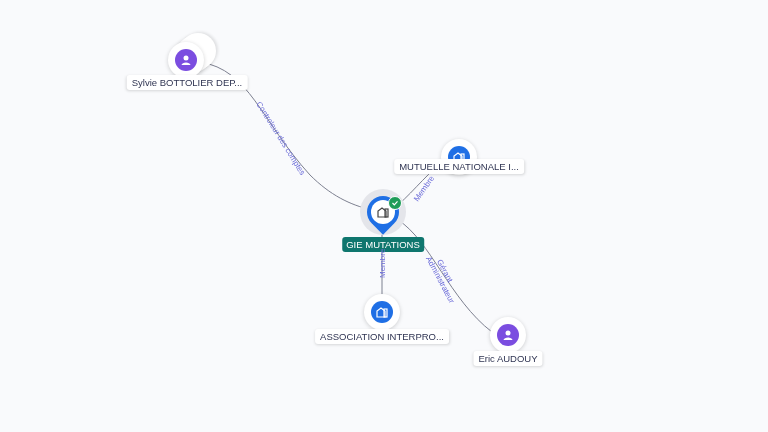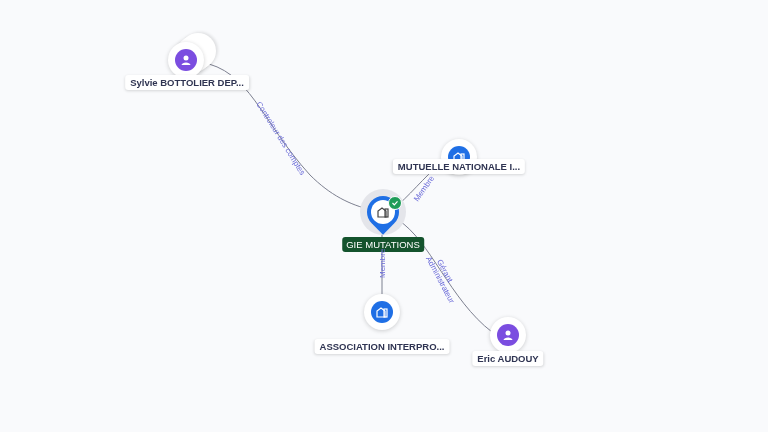--- a/index.html
+++ b/index.html
@@ -1,23 +1,23 @@
 <!DOCTYPE html>
 <html><head>
 <meta charset="utf-8">
 <style>
   html,body{margin:0;padding:0;}
   body{width:768px;height:432px;background:#f9fafc;position:relative;overflow:hidden;font-family:"Liberation Sans",sans-serif;}
   svg.edges{position:absolute;left:0;top:0;}
   .node{position:absolute;}
   .circle{position:absolute;width:36px;height:36px;border-radius:50%;background:#fff;box-shadow:0 1px 4px rgba(0,0,0,0.18);display:flex;align-items:center;justify-content:center;}
   .inner{width:22px;height:22px;border-radius:50%;display:flex;align-items:center;justify-content:center;}
-  .label{position:absolute;white-space:nowrap;font-size:9.5px;color:#2f3452;background:#fff;padding:2px 5px;border-radius:3px;box-shadow:0 1px 3px rgba(0,0,0,0.15);transform:translateX(-50%);font-weight:bold;}
+  .label{position:absolute;white-space:nowrap;font-size:9.5px;color:#2f3452;background:#fff;padding:2px 5px;border-radius:3px;box-shadow:0 1px 3px rgba(0,0,0,0.15);transform:translateX(-50%);}
   .edge-label{position:absolute;font-size:8px;color:#6a6ad8;white-space:nowrap;transform-origin:left top;}
-  .main-label{position:absolute;white-space:nowrap;font-size:9.5px;color:#fff;background:#14532d;padding:2px 4px;border-radius:3px;transform:translateX(-50%);text-align:right;}
+  .main-label{position:absolute;white-space:nowrap;font-size:9.5px;color:#fff;background:#0f766e;padding:2px 4px;border-radius:3px;transform:translateX(-50%);text-align:right;}
 </style>
 </head>
 <body>
 
 <svg class="edges" width="768" height="432">
   <path d="M200 62 C 250 70, 260 120, 310 175 C 330 195, 350 205, 372 210" stroke="#7d8090" stroke-width="1" fill="none"></path>
   <path d="M448 158 C 430 170, 415 190, 398 205" stroke="#7d8090" stroke-width="1" fill="none"></path>
   <path d="M382 230 L 382 296" stroke="#7d8090" stroke-width="1" fill="none"></path>
   <path d="M398 220 C 430 240, 450 300, 492 332" stroke="#7d8090" stroke-width="1" fill="none"></path>
 </svg>
@@ -49,21 +49,21 @@
 
 <div class="node" style="left:0;top:0;">
   <div class="circle" style="left:364px;top:294px;">
     <div class="inner" style="background:#1f6fe5;">
       <svg width="12" height="12" viewBox="0 0 12 12">
           <path d="M1 11V5l4-3 4 3v6z" fill="none" stroke="#fff" stroke-width="1.2"></path>
           <rect x="8" y="3" width="3" height="8" fill="none" stroke="#fff" stroke-width="1.2"></rect>
         </svg>
     </div>
   </div>
-  <div class="label" style="left:382px;top:339px;">ASSOCIATION INTERPRO...</div>
+  <div class="label" style="left:382px;top:329px;">ASSOCIATION INTERPRO...</div>
 </div>
 
 <div class="node" style="left:0;top:0;">
   <div class="circle" style="left:490px;top:317px;">
     <div class="inner" style="background:#7b4de0;">
       <svg width="12" height="12" viewBox="0 0 12 12">
           <circle cx="6" cy="4" r="2.5" fill="#fff"></circle>
           <path d="M1.5 11 C2 7.5,10 7.5,10.5 11Z" fill="#fff"></path>
         </svg>
     </div>

